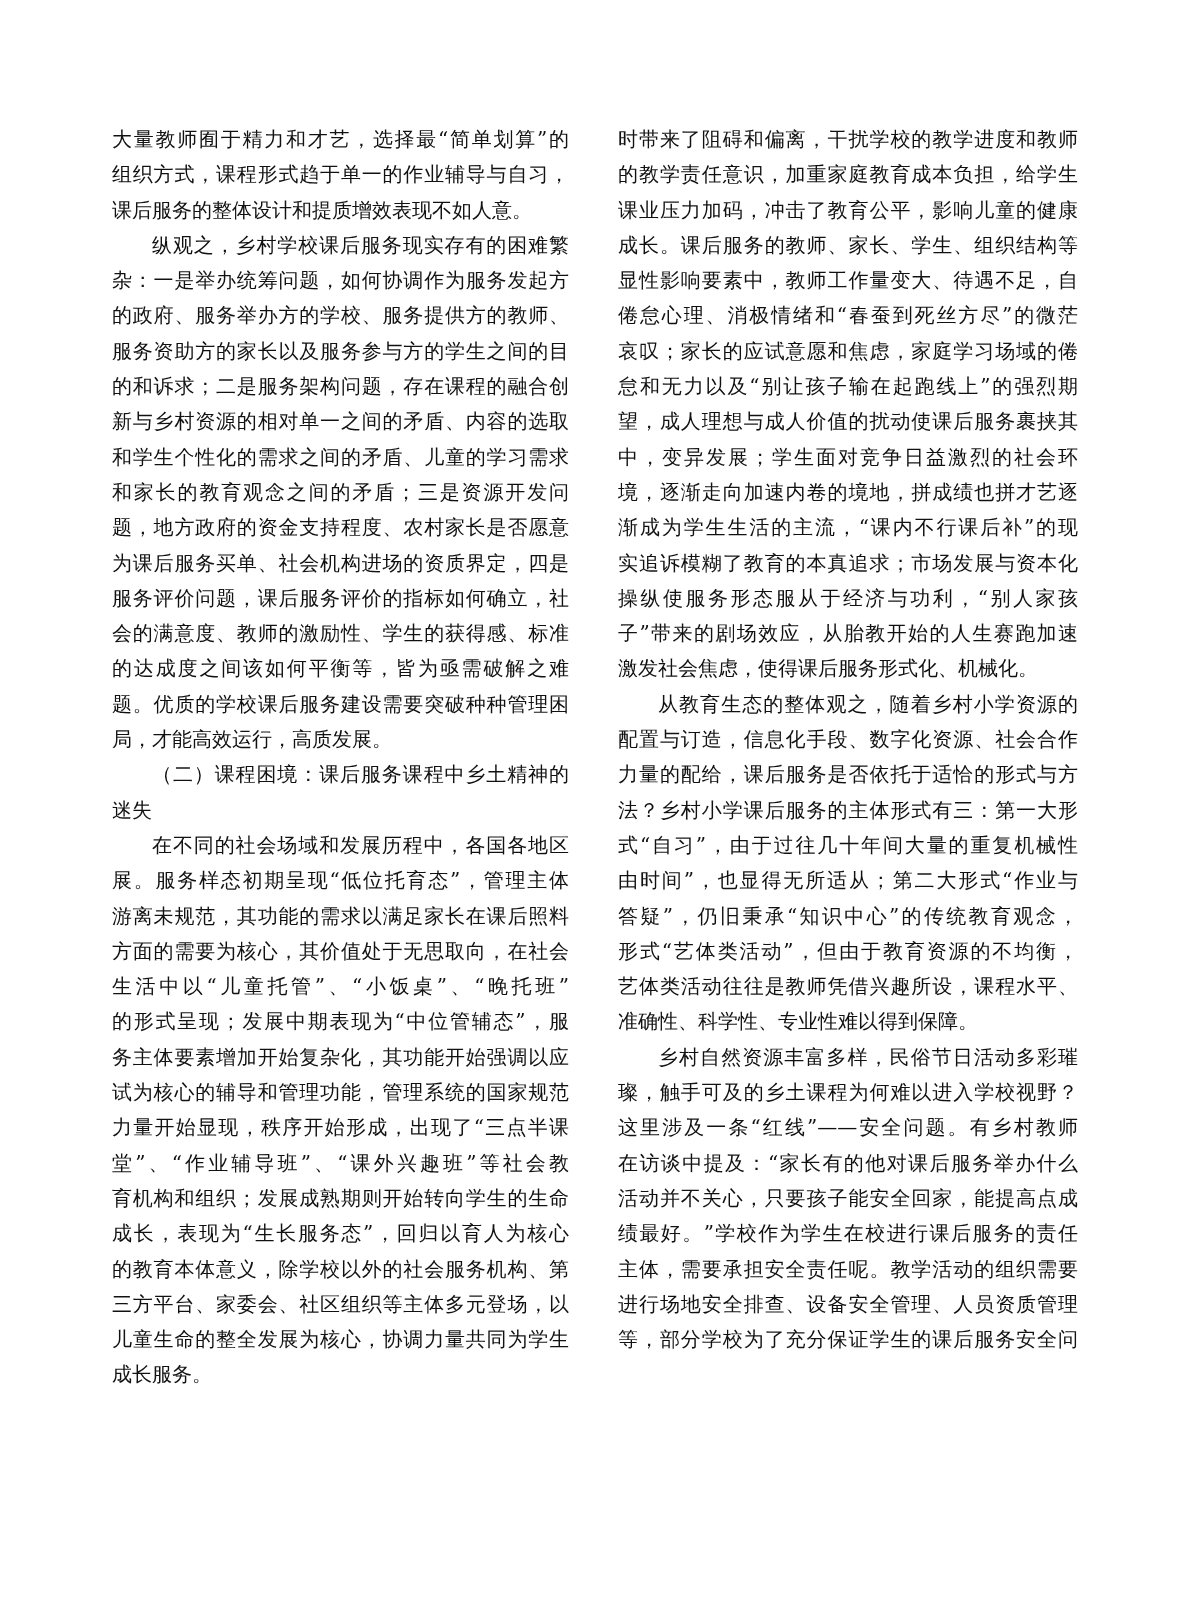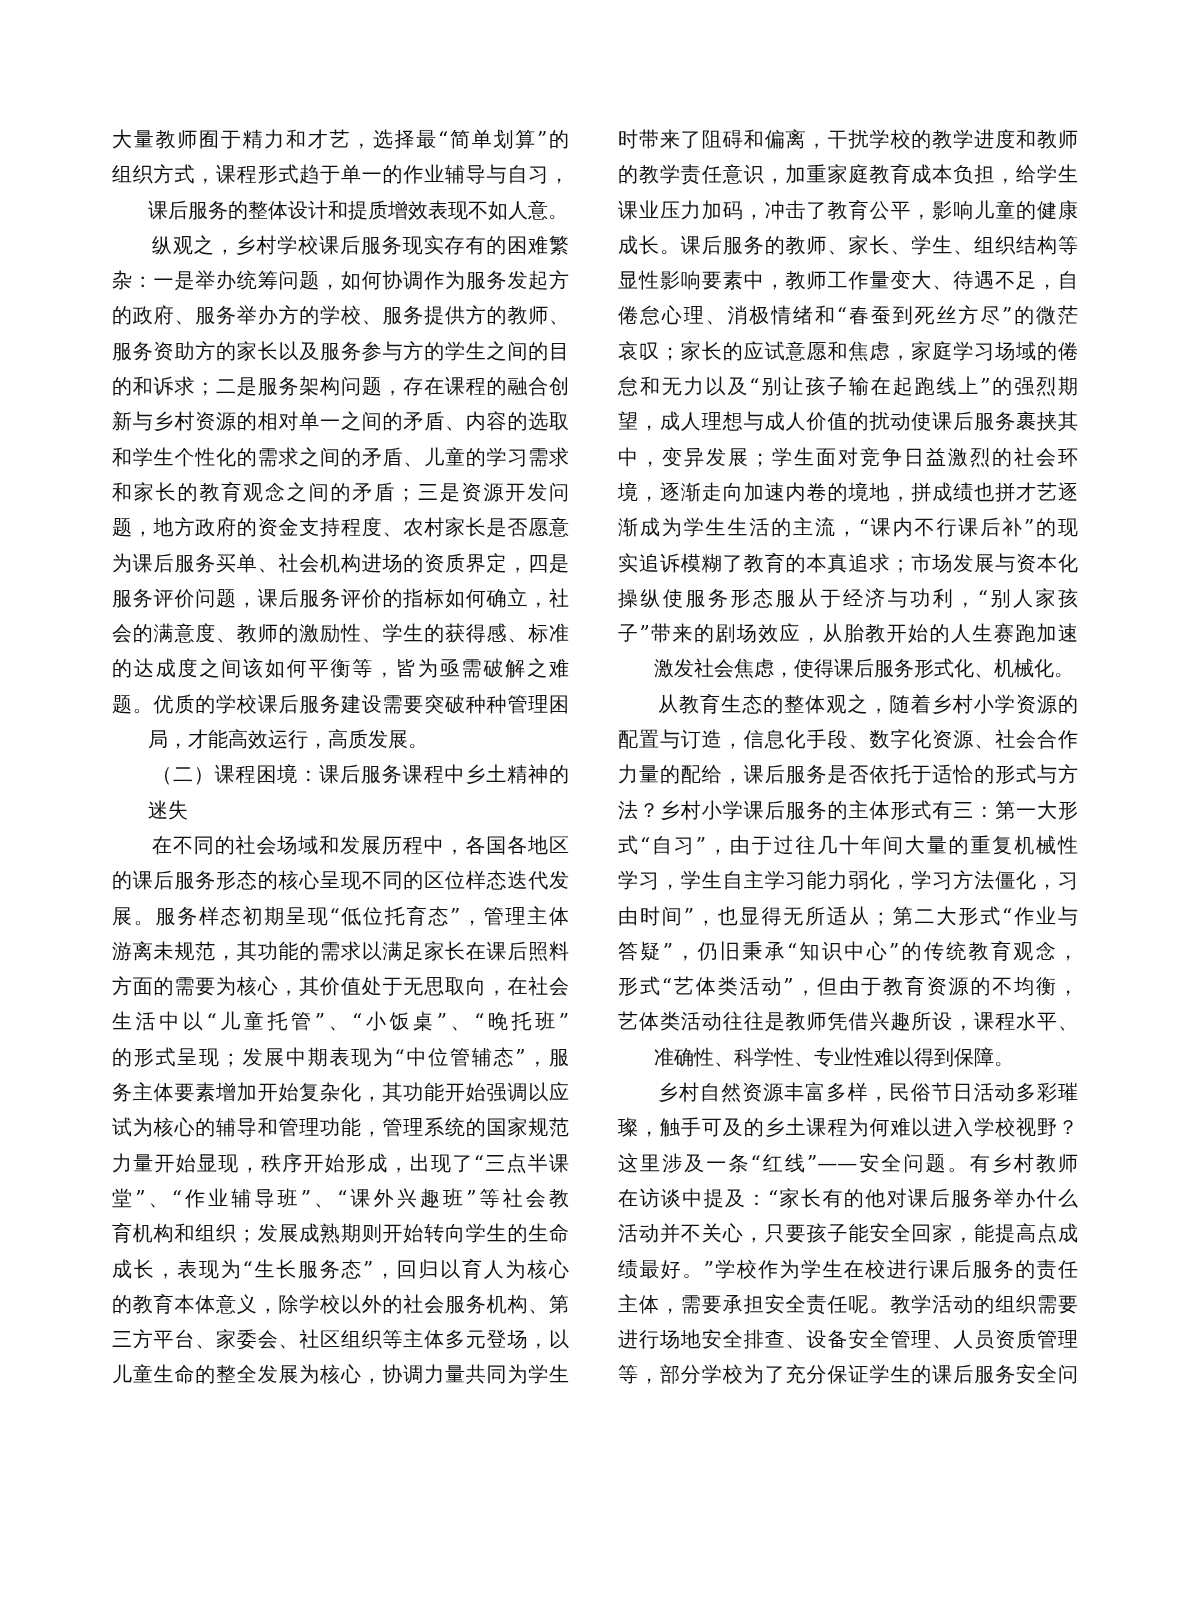--- a/index.html
+++ b/index.html
@@ -42,21 +42,20 @@
   }
   .line-para-start {
     text-align: justify;
     text-align-last: justify;
     text-indent: 2em;
     white-space: normal;
   }
   .line-para-end {
     text-align: center;
     text-align-last: left;
-    margin-left: 36px;
   }
   .page-number {
     position: absolute;
     left: 1054px;
     top: 1505px;
     width: 40px;
     height: 35px;
     line-height: 35px;
     font-size: 14px;
     text-align: right;
@@ -82,21 +81,20 @@
       <div class="line line-justify">题，地方政府的资金支持程度、农村家长是否愿意</div>
       <div class="line line-justify">为课后服务买单、社会机构进场的资质界定，四是</div>
       <div class="line line-justify">服务评价问题，课后服务评价的指标如何确立，社</div>
       <div class="line line-justify">会的满意度、教师的激励性、学生的获得感、标准</div>
       <div class="line line-justify">的达成度之间该如何平衡等，皆为亟需破解之难</div>
       <div class="line line-justify">题。优质的学校课后服务建设需要突破种种管理困</div>
       <div class="line line-para-end">局，才能高效运行，高质发展。</div>
       <div class="line line-para-start">（二）课程困境：课后服务课程中乡土精神的</div>
       <div class="line line-para-end">迷失</div>
       <div class="line line-para-start">在不同的社会场域和发展历程中，各国各地区</div>
-      <div class="line line-justify">的课后服务形态的核心呈现不同的区位样态迭代发</div>
       <div class="line line-justify">展。服务样态初期呈现“低位托育态”，管理主体</div>
       <div class="line line-justify">游离未规范，其功能的需求以满足家长在课后照料</div>
       <div class="line line-justify">方面的需要为核心，其价值处于无思取向，在社会</div>
       <div class="line line-justify">生活中以“儿童托管”、“小饭桌”、“晚托班”</div>
       <div class="line line-justify">的形式呈现；发展中期表现为“中位管辅态”，服</div>
       <div class="line line-justify">务主体要素增加开始复杂化，其功能开始强调以应</div>
       <div class="line line-justify">试为核心的辅导和管理功能，管理系统的国家规范</div>
       <div class="line line-justify">力量开始显现，秩序开始形成，出现了“三点半课</div>
       <div class="line line-justify">堂”、“作业辅导班”、“课外兴趣班”等社会教</div>
       <div class="line line-justify">育机构和组织；发展成熟期则开始转向学生的生命</div>
@@ -123,21 +121,20 @@
       <div class="line line-justify">渐成为学生生活的主流，“课内不行课后补”的现</div>
       <div class="line line-justify">实追诉模糊了教育的本真追求；市场发展与资本化</div>
       <div class="line line-justify">操纵使服务形态服从于经济与功利，“别人家孩</div>
       <div class="line line-justify">子”带来的剧场效应，从胎教开始的人生赛跑加速</div>
       <div class="line line-para-end">激发社会焦虑，使得课后服务形式化、机械化。</div>
       <div class="line line-para-start">从教育生态的整体观之，随着乡村小学资源的</div>
       <div class="line line-justify">配置与订造，信息化手段、数字化资源、社会合作</div>
       <div class="line line-justify">力量的配给，课后服务是否依托于适恰的形式与方</div>
       <div class="line line-justify">法？乡村小学课后服务的主体形式有三：第一大形</div>
       <div class="line line-justify">式“自习”，由于过往几十年间大量的重复机械性</div>
-      <div class="line line-justify">学习，学生自主学习能力弱化，学习方法僵化，习</div>
       <div class="line line-justify">由时间”，也显得无所适从；第二大形式“作业与</div>
       <div class="line line-justify">答疑”，仍旧秉承“知识中心”的传统教育观念，</div>
       <div class="line line-justify">形式“艺体类活动”，但由于教育资源的不均衡，</div>
       <div class="line line-justify">艺体类活动往往是教师凭借兴趣所设，课程水平、</div>
       <div class="line line-para-end">准确性、科学性、专业性难以得到保障。</div>
       <div class="line line-para-start">乡村自然资源丰富多样，民俗节日活动多彩璀</div>
       <div class="line line-justify">璨，触手可及的乡土课程为何难以进入学校视野？</div>
       <div class="line line-justify">这里涉及一条“红线”——安全问题。有乡村教师</div>
       <div class="line line-justify">在访谈中提及：“家长有的他对课后服务举办什么</div>
       <div class="line line-justify">活动并不关心，只要孩子能安全回家，能提高点成</div>

